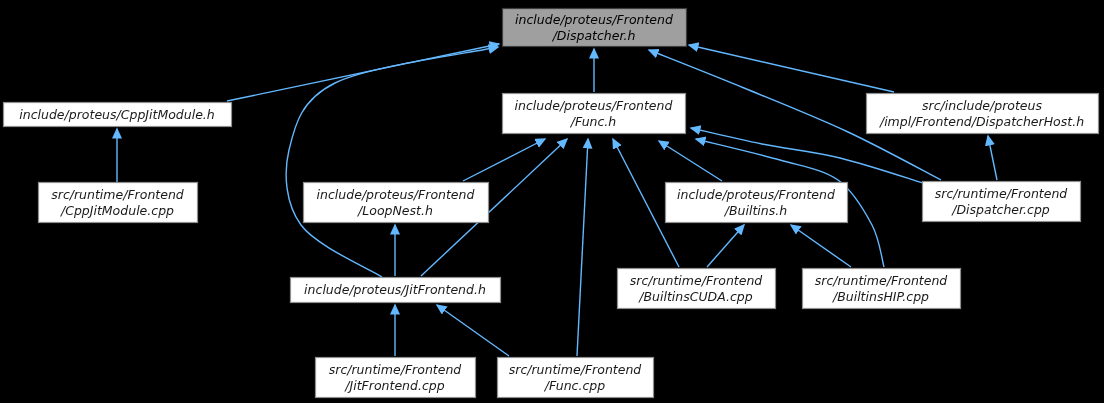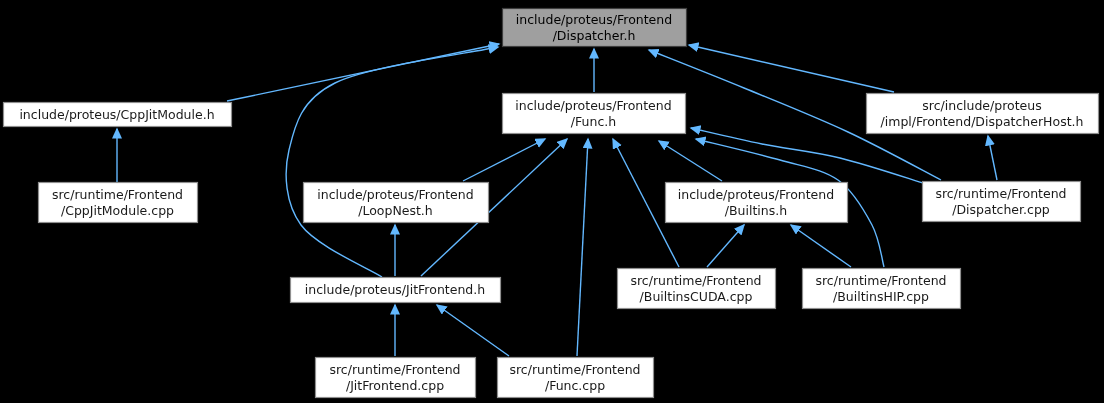--- a/index.html
+++ b/index.html
@@ -1,16 +1,16 @@
 <!DOCTYPE html>
 <html><head>
 <meta charset="utf-8">
 <style>
   html,body{margin:0;padding:0;background:#000;}
-  .canvas-wrap{width:1104px;height:403px;position:relative;background:#000;overflow:hidden;}
+  .canvas-wrap{width:1104px;height:403px;position:relative;background:#000;overflow:hidden;font-style:italic;}
   svg{display:block;}
   .node-rect{stroke-width:1.2px;}
   .node-label{font-family:"DejaVu Sans","Liberation Sans",sans-serif;font-size:12.5px;}
   .edge-path{fill:none;stroke-width:1.4px;}
 </style>
 </head>
 <body>
 
 <div class="canvas-wrap">
   <svg id="graph-svg" width="1104" height="403" viewBox="0 0 1104 403">

